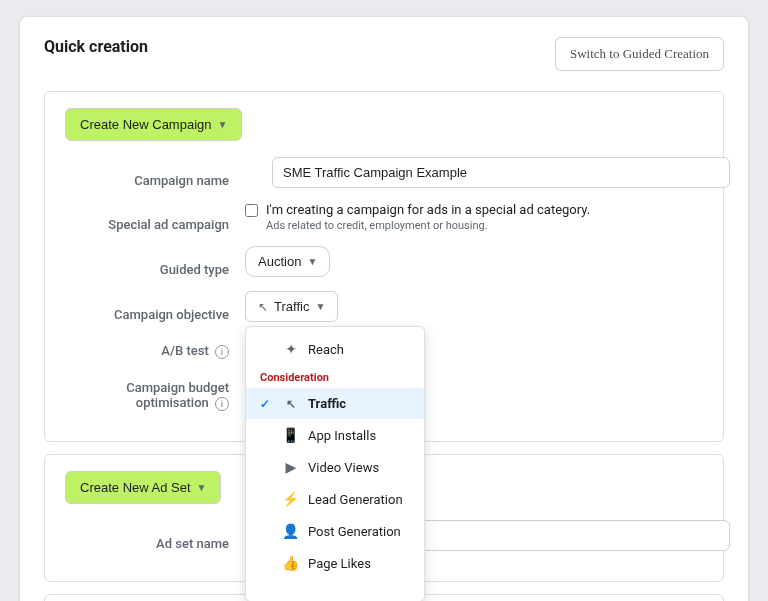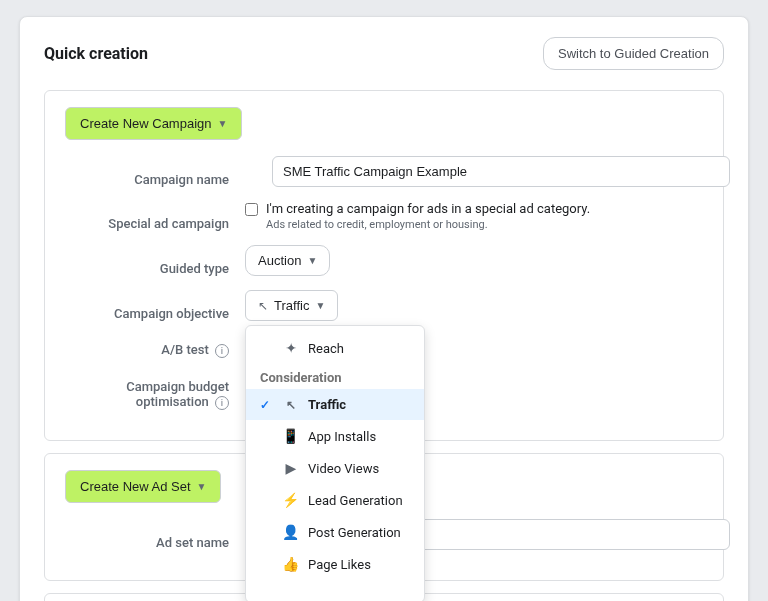--- a/index.html
+++ b/index.html
@@ -18,37 +18,37 @@
       background: #fff;
       border: 1px solid #dddfe2;
       border-radius: 8px;
       width: 730px;
       padding: 20px 24px 24px;
       box-shadow: 0 1px 3px rgba(0,0,0,0.1);
     }
     .header {
       display: flex;
       justify-content: space-between;
-      align-items: center;
       margin-bottom: 20px;
     }
     .header-title {
       font-size: 16px;
       font-weight: 700;
       color: #1c1e21;
     }
     .switch-btn {
       background: #fff;
       border: 1px solid #ccd0d5;
-      border-radius: 12px;
+      border-radius: 6px;
       padding: 8px 14px;
       font-size: 13px;
       cursor: pointer;
       color: #4b4f56;
       font-weight: 500;
+      font-family: Liberation Serif, serif;
     }
 
     .section {
       border: 1px solid #dddfe2;
       border-radius: 6px;
       padding: 16px 20px;
       margin-bottom: 12px;
     }
     .dropdown-btn {
       background: #bef264;
@@ -164,23 +164,23 @@
       cursor: pointer;
       font-size: 13px;
       color: #1c1e21;
     }
     .dropdown-item.selected {
       background: #e7f3ff;
       font-weight: 700;
     }
     .dropdown-section-header {
       padding: 6px 14px 4px;
-      font-size: 13px;
+      font-size: 11px;
       font-weight: 700;
-      color: #737373;
+      color: #b91c1c;
     }
     .check-mark {
       font-size: 12px;
       color: #1877f2;
       width: 14px;
     }
     .item-icon {
       font-size: 14px;
       width: 18px;
       text-align: center;

